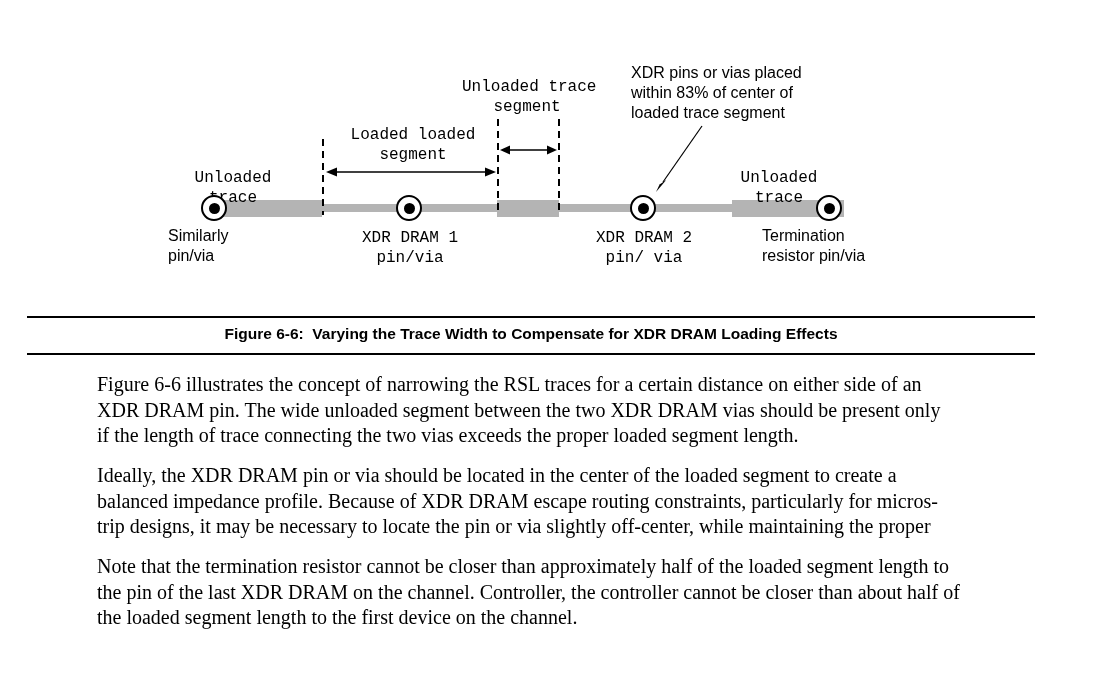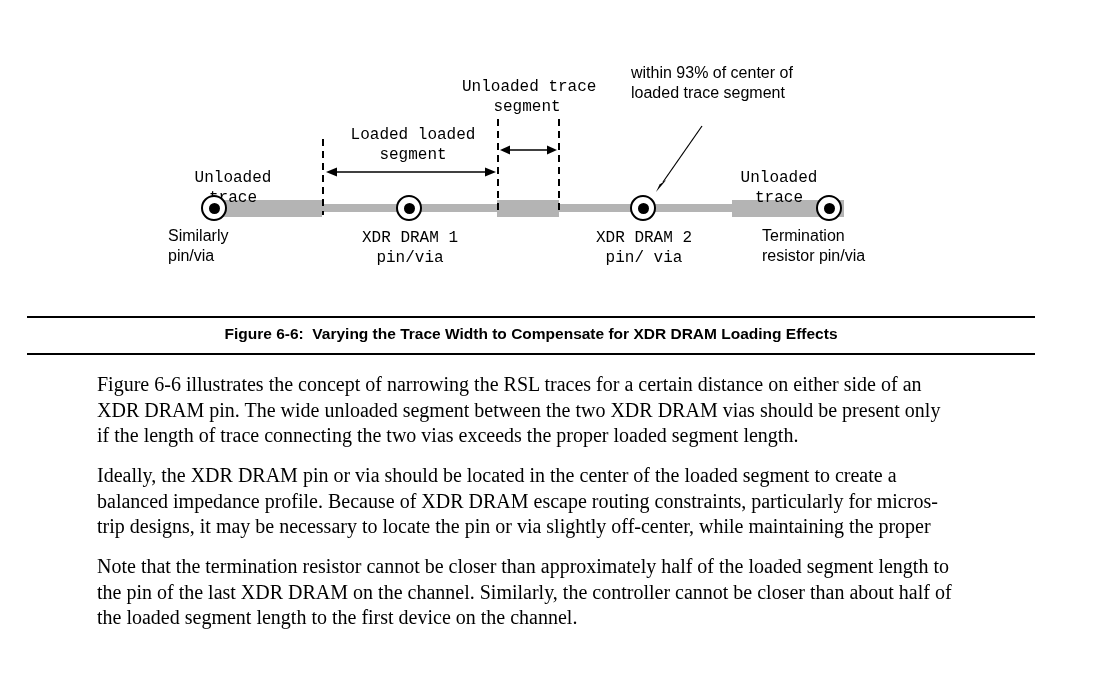--- a/index.html
+++ b/index.html
@@ -113,21 +113,22 @@
       <span class="bline">Loaded loaded</span>
       <span class="bline">segment</span>
     </div>
 
     <div class="dlabel tc lbl-unloaded-seg">
       <span class="bline">Unloaded trace</span>
       <span class="bline">segment</span>
     </div>
 
     <div class="dlabel lbl-callout">
-      <span class="bline">within 93% of center of</span>
+      <span class="bline">XDR pins or vias placed</span>
+      <span class="bline">within 83% of center of</span>
       <span class="bline">loaded trace segment</span>
     </div>
 
     <div class="dlabel tc lbl-unloaded-right">
       <span>Unloaded trace</span>
     </div>
 
     <div class="dlabel lbl-controller">
       <span class="bline">Similarly</span>
       <span class="bline">pin/via</span>
@@ -159,18 +160,18 @@
       <span class="bline">XDR DRAM pin. The wide unloaded segment between the two XDR DRAM vias should be present only</span>
       <span class="bline">if the length of trace connecting the two vias exceeds the proper loaded segment length.</span>
     </p>
     <p class="para">
       <span class="bline">Ideally, the XDR DRAM pin or via should be located in the center of the loaded segment to create a</span>
       <span class="bline">balanced impedance profile. Because of XDR DRAM escape routing constraints, particularly for micros-</span>
       <span class="bline">trip designs, it may be necessary to locate the pin or via slightly off-center, while maintaining the proper</span>
     </p>
     <p class="para">
       <span class="bline">Note that the termination resistor cannot be closer than approximately half of the loaded segment length to</span>
-      <span class="bline">the pin of the last XDR DRAM on the channel. Similarly, the controller cannot be closer than about half of</span>
+      <span class="bline">the pin of the last XDR DRAM on the channel. Controller, the controller cannot be closer than about half of</span>
       <span class="bline">the loaded segment length to the first device on the channel.</span>
     </p>
   </div>
 
 </div>
 
 </body></html>

